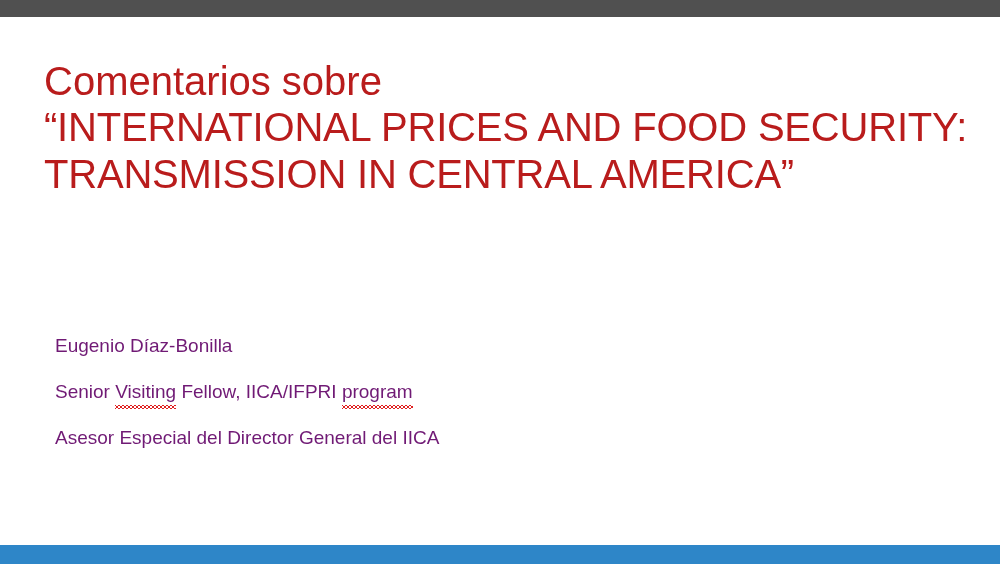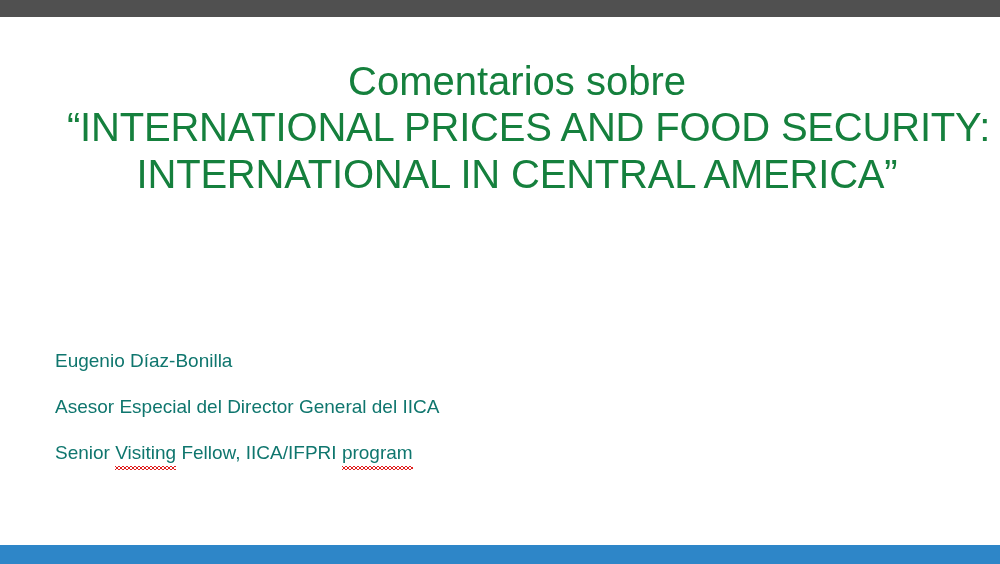--- a/index.html
+++ b/index.html
@@ -36,47 +36,47 @@
     left: 0;
     top: 545px;
     width: 1000px;
     height: 19px;
     background: #2E86C8;
   }
 
   
   .title-block {
     position: absolute;
-    left: 67px;
+    left: 44px;
     top: 58px;
     width: 900px;
-    text-align: center;
-    color: #15803d;
+    text-align: left;
+    color: #b91c1c;
     line-height: 1.16;
   }
   .title-line-1 {
     font-size: 40px;
     font-weight: 400;
     letter-spacing: 0px;
     white-space: nowrap;
   }
   .title-line-caps {
     font-size: 40px;
     font-weight: 400;
     letter-spacing: -0.2px;
     white-space: nowrap;
   }
 
   
   .body-block {
     position: absolute;
     left: 55px;
-    top: 347px;
+    top: 332px;
     width: 800px;
-    color: #0f766e;
+    color: #701a75;
     font-size: 19px;
     font-weight: 400;
   }
   .body-line {
     height: 46px;
     line-height: 28px;
     white-space: nowrap;
     position: relative;
     display: block;
   }
@@ -104,35 +104,35 @@
 </head>
 <body>
 
 <div class="slide">
 
   <div class="top-bar"></div>
 
   <div class="title-block">
     <div class="title-line-1">Comentarios sobre</div>
     <div class="title-line-caps">“INTERNATIONAL PRICES AND FOOD SECURITY:</div>
-    <div class="title-line-caps">INTERNATIONAL IN CENTRAL AMERICA”</div>
+    <div class="title-line-caps">TRANSMISSION IN CENTRAL AMERICA”</div>
   </div>
 
   <div class="body-block">
 
     <div class="body-line">
       <span>Eugenio Díaz-Bonilla</span>
     </div>
 
     <div class="body-line">
-      <span>Asesor Especial del Director General del IICA</span>
+      <span>Senior </span><span class="misspelled">Visiting</span><span> Fellow, IICA/IFPRI </span><span class="misspelled">program</span>
     </div>
 
     <div class="body-line">
-      <span>Senior </span><span class="misspelled">Visiting</span><span> Fellow, IICA/IFPRI </span><span class="misspelled">program</span>
+      <span>Asesor Especial del Director General del IICA</span>
     </div>
 
 
   </div>
 
   <div class="bottom-bar"></div>
 
 </div>
 
 </body></html>

